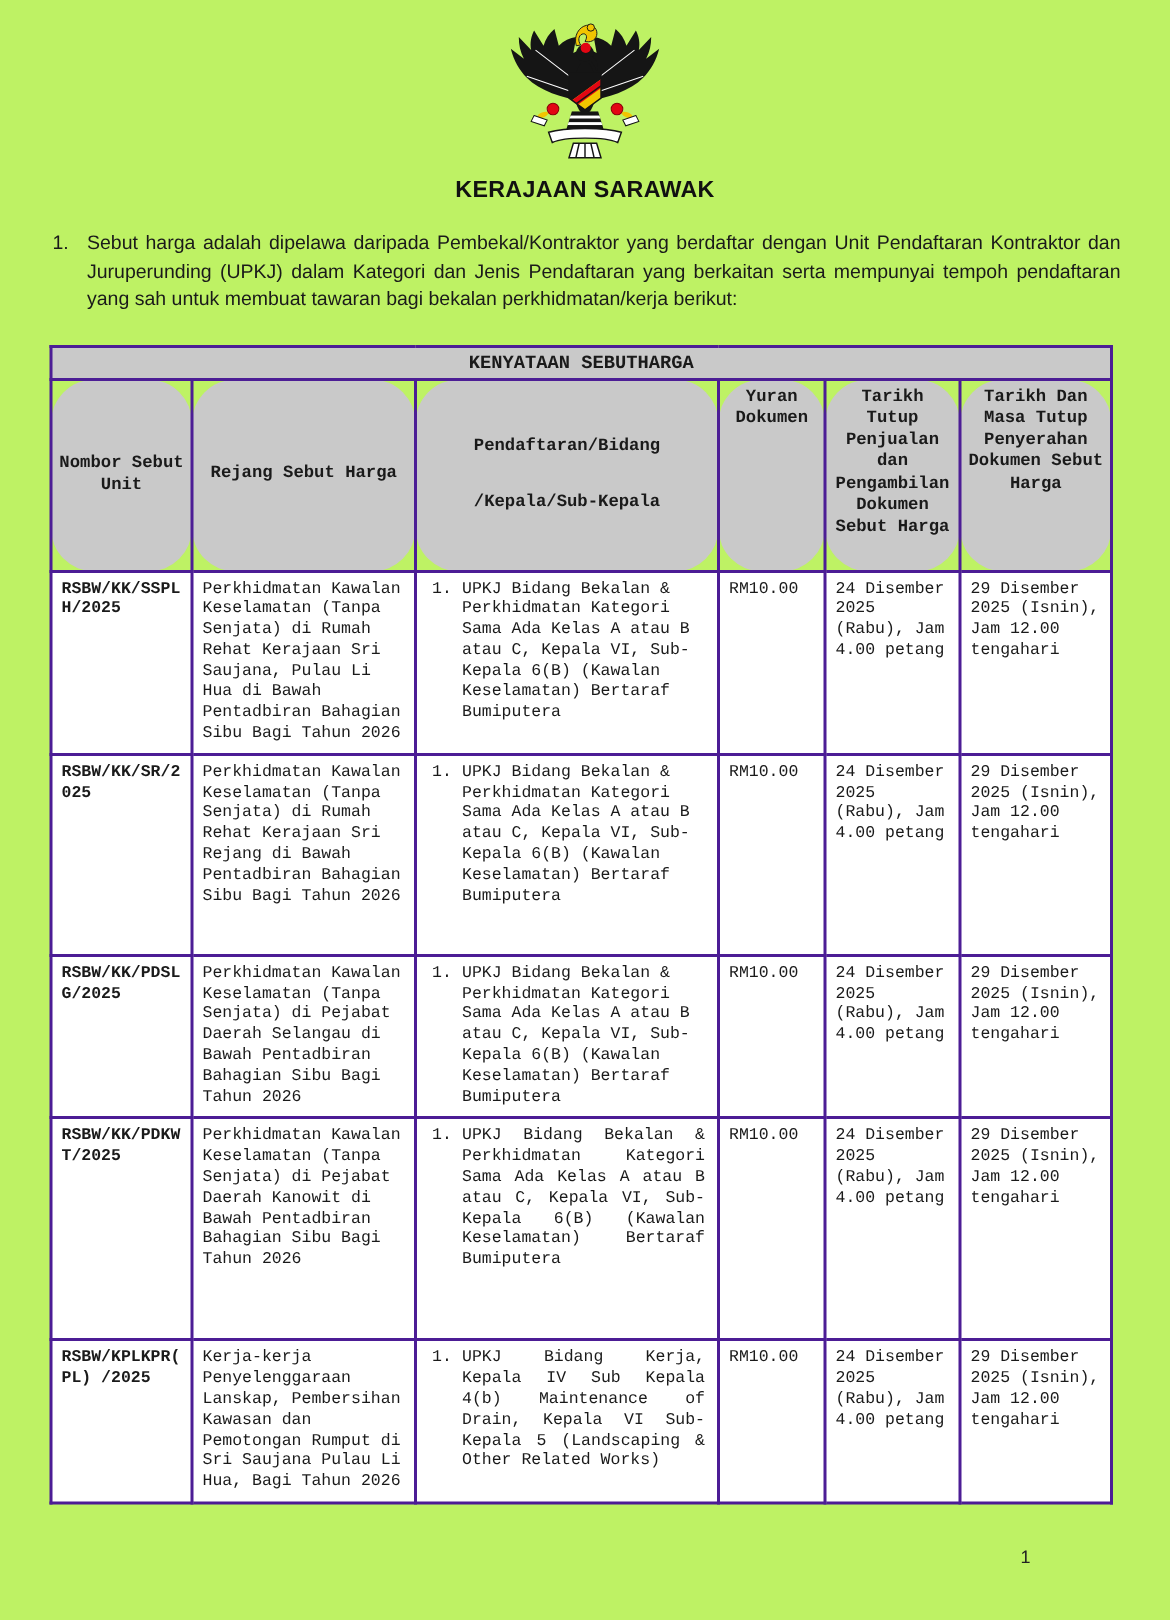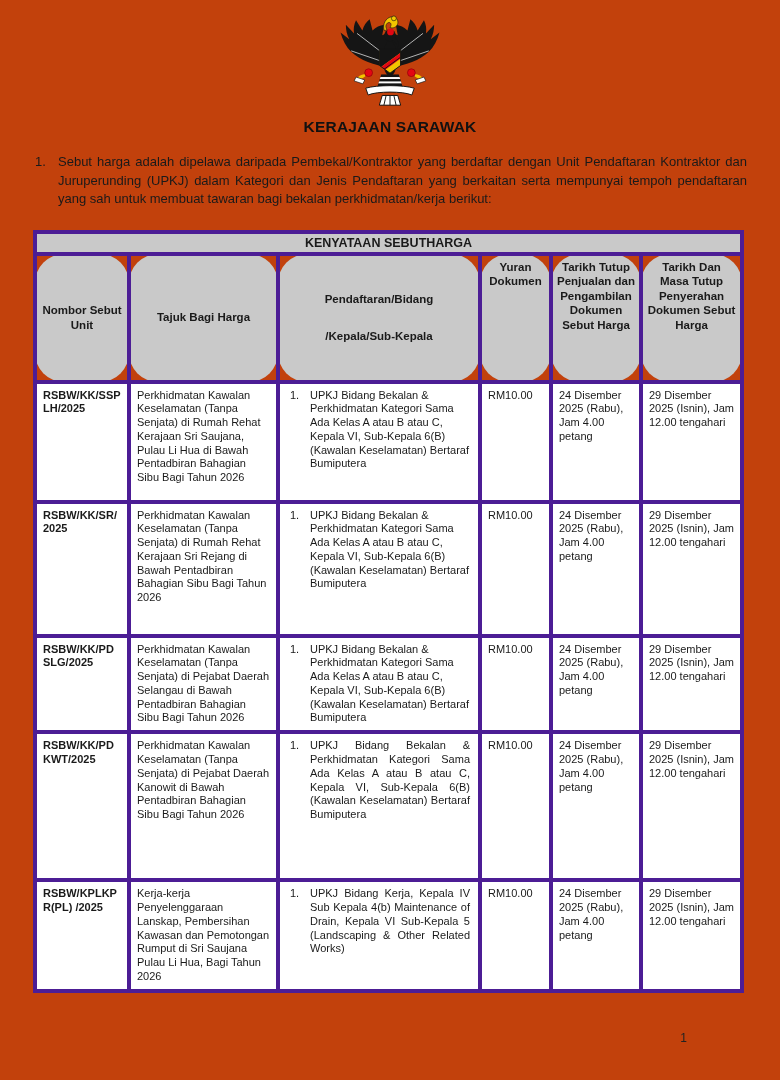--- a/index.html
+++ b/index.html
@@ -1,37 +1,37 @@
 <!DOCTYPE html>
 <html><head>
 <meta charset="utf-8">
 <style>
   * { margin:0; padding:0; box-sizing:border-box; }
   html,body { background:#ffffff; }
   body { font-family:"Liberation Sans", sans-serif; color:#1a1a1a; }
   .page {
-    position:relative; width:780px; height:1080px; background:#c2410c;
+    position:relative; width:780px; height:1080px; background:#bef264;
     overflow:hidden;
   }
   .crest { display:block; margin:14px auto 0 auto; width:118px; height:97px; }
   .doc-title {
     margin-top:7px; text-align:center; font-size:15.5px; font-weight:bold;
     letter-spacing:0.2px; color:#111;
   }
   .intro {
     display:flex; margin:17px 33px 0 35px; font-size:13px; line-height:18.5px;
   }
   .intro-num { flex:0 0 23px; }
   .intro-text { flex:1; text-align:justify; }
 
   table.quote {
     border-collapse:collapse; table-layout:fixed; width:707px;
     margin:21px 0 0 33px;
   }
-  table.quote th, table.quote td { border:4px solid #4c1d95; }
+  table.quote th, table.quote td { border:2px solid #4c1d95;font-family:Liberation Mono, monospace; }
   tr.title-row th {
     height:22px; background:#c9c9c9; font-size:12.5px; font-weight:bold;
     text-align:center; vertical-align:middle;
   }
   tr.head-row th {
     background:#c9c9c9; font-size:11.5px; font-weight:bold; text-align:center;
     line-height:14.5px; height:128px; padding:4px;border-radius:29px;
   }
   th.cv { vertical-align:middle; }
   th.ct { vertical-align:top; padding-top:8px; }
@@ -134,21 +134,21 @@
       <col style="width:71px">
         <col style="width:90px">
         <col style="width:101px">
     </colgroup>
     <thead>
       <tr class="title-row">
         <th colspan="6">KENYATAAN SEBUTHARGA</th>
       </tr>
       <tr class="head-row">
         <th class="cv">Nombor Sebut Unit</th>
-        <th class="cv">Tajuk Bagi Harga</th>
+        <th class="cv">Rejang Sebut Harga</th>
         <th class="cv">
           <div>Pendaftaran/Bidang</div>
           <div class="hdr-gap">/Kepala/Sub-Kepala</div>
         </th>
         <th class="ct">Yuran Dokumen</th>
         <th class="ct">Tarikh Tutup Penjualan dan Pengambilan Dokumen Sebut Harga</th>
         <th class="ct">Tarikh Dan Masa Tutup Penyerahan Dokumen Sebut Harga</th>
       </tr>
     </thead>
     <tbody>

